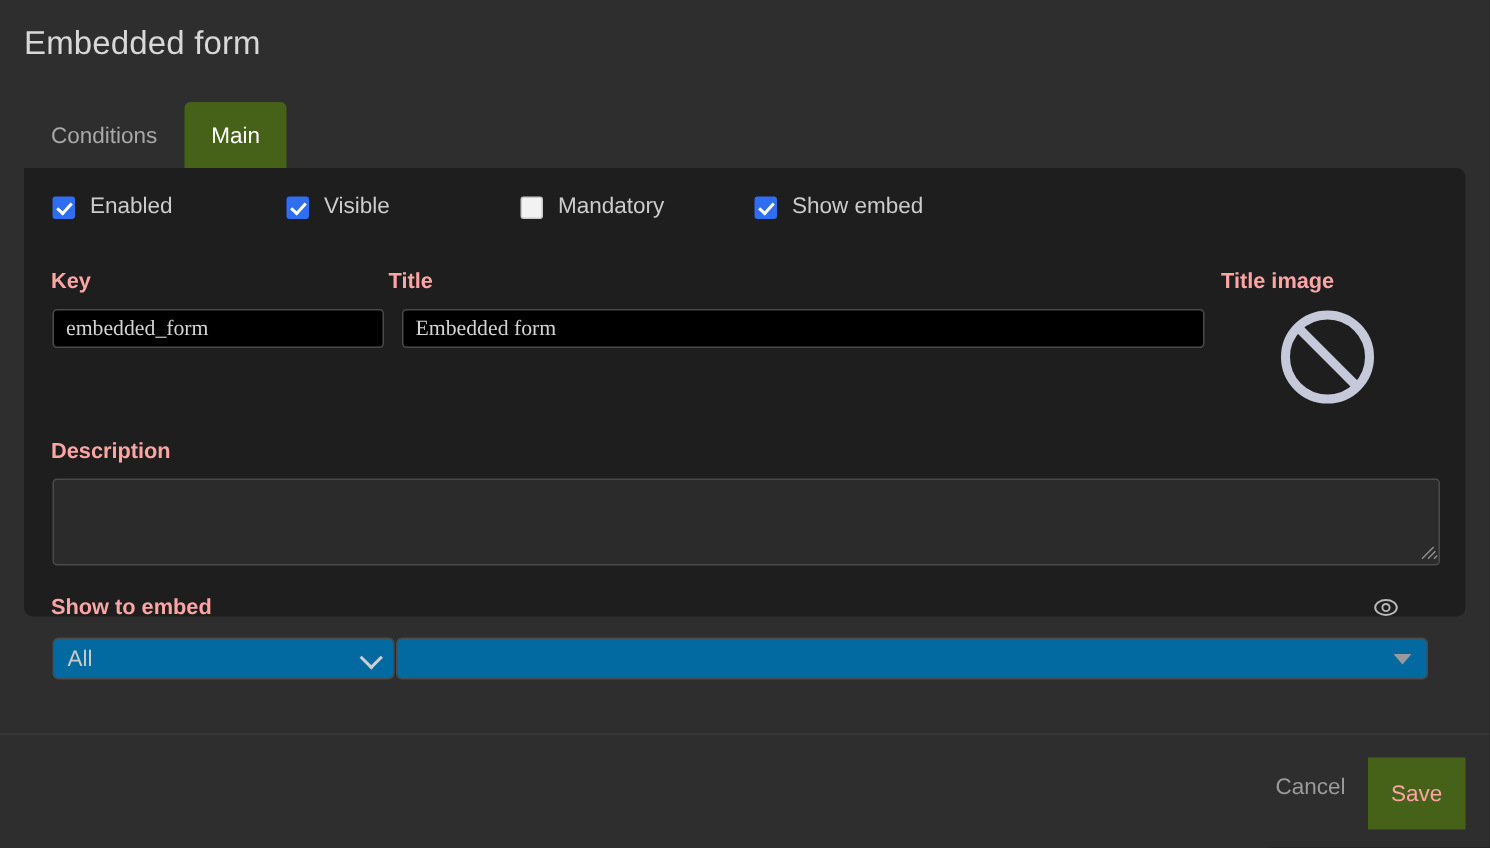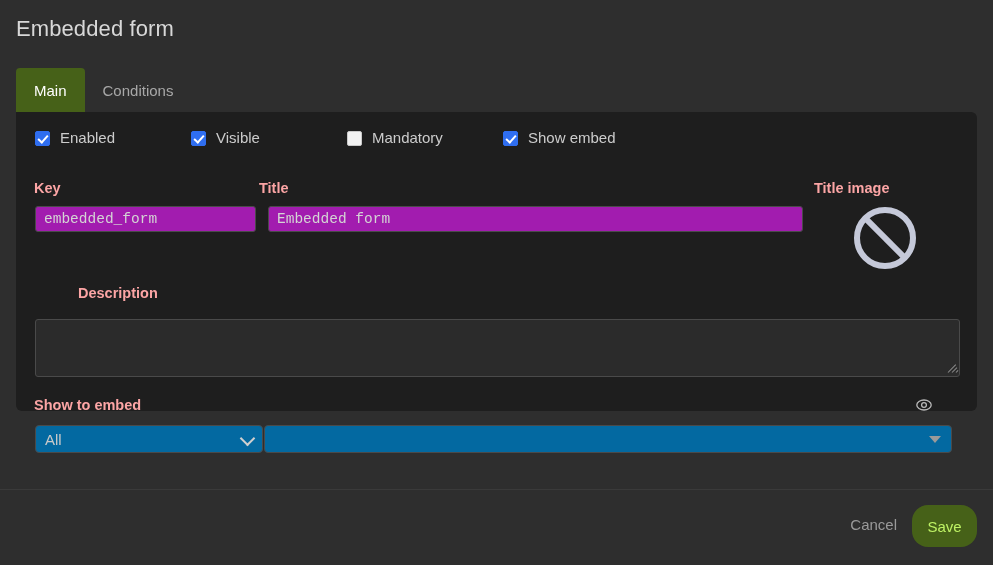--- a/index.html
+++ b/index.html
@@ -121,25 +121,25 @@
     position: absolute;
     font-size: 14.5px;
     font-weight: bold;
     color: #fca5a5;
     line-height: 18px;
     white-space: nowrap;
   }
 
   .txtinput {
     position: absolute;
-    background: #a21caf;
+    background: #000000;
     border: 1px solid #4a4a4a;
     border-radius: 3px;
     color: #d4d4d4;
-    font-family: Liberation Mono, monospace;
+    font-family: Liberation Serif, serif;
     font-size: 14.5px;
     padding: 8px 8px;
     box-sizing: border-box;
     height: 26px;
     outline: none;
   }
 
   .ta {
     position: absolute;
     background: #2b2b2b;
@@ -243,38 +243,38 @@
     border: none;
     font-family: "Liberation Sans", sans-serif;
     cursor: pointer;
     padding: 4px 6px;
   }
   .btn-save {
     position: absolute;
     right: 16px;
     top: 505px;
     width: 65px;
-    height: 42px;
+    height: 48px;
     background: #466118;
-    color: #bef264;
+    color: #fca5a5;
     border: none;
-    border-radius: 16px;
+    border-radius: 0;
     font-size: 15px;
     font-family: "Liberation Sans", sans-serif;
     cursor: pointer;
   }
 </style>
 </head>
 <body>
 
 <div class="page-title">Embedded form</div>
 
 <div class="tabbar">
+  <div class="tab">Conditions</div>
   <div class="tab active">Main</div>
-  <div class="tab">Conditions</div>
 </div>
 
 <div class="panel">
 
   <div class="check-row">
 
     <label class="check-item" style="left:0px; top:0px;">
       <span class="cb on"></span>
       <span class="lbl">Enabled</span>
     </label>
@@ -303,21 +303,21 @@
   <input class="txtinput" style="left: 252px; top: 94px; width: 535px;" type="text" value="Embedded form">
 
   <div class="flabel" style="left:798px; top:67px;">Title image</div>
   <div class="noimg" style="left:836px; top:93px;">
     <svg width="66" height="66" viewBox="0 0 66 66" aria-hidden="true">
       <circle cx="33" cy="33" r="28" fill="none" stroke="#c5c9d9" stroke-width="6"></circle>
       <line x1="13.2" y1="13.2" x2="52.8" y2="52.8" stroke="#c5c9d9" stroke-width="6"></line>
     </svg>
   </div>
 
-  <div class="flabel" style="left:18px; top:172px;margin-left:44px;">Description</div>
+  <div class="flabel" style="left:18px; top:180px;">Description</div>
   <textarea class="ta" style="left: 19px; top: 207px; width: 925px; height: 58px;" placeholder=""></textarea>
   <div class="ta-grip" style="left:931px; top:250px; width:12px; height:12px;">
     <i style="left:1px; top:10px; width:11px;"></i>
     <i style="left:5px; top:10px; width:7px;"></i>
     <i style="left:9px; top:10px; width:3px;"></i>
   </div>
 
   <div class="flabel" style="left:18px; top:284px;">Show to embed</div>
 
   <div class="eye" style="left:899px; top:284px;">

